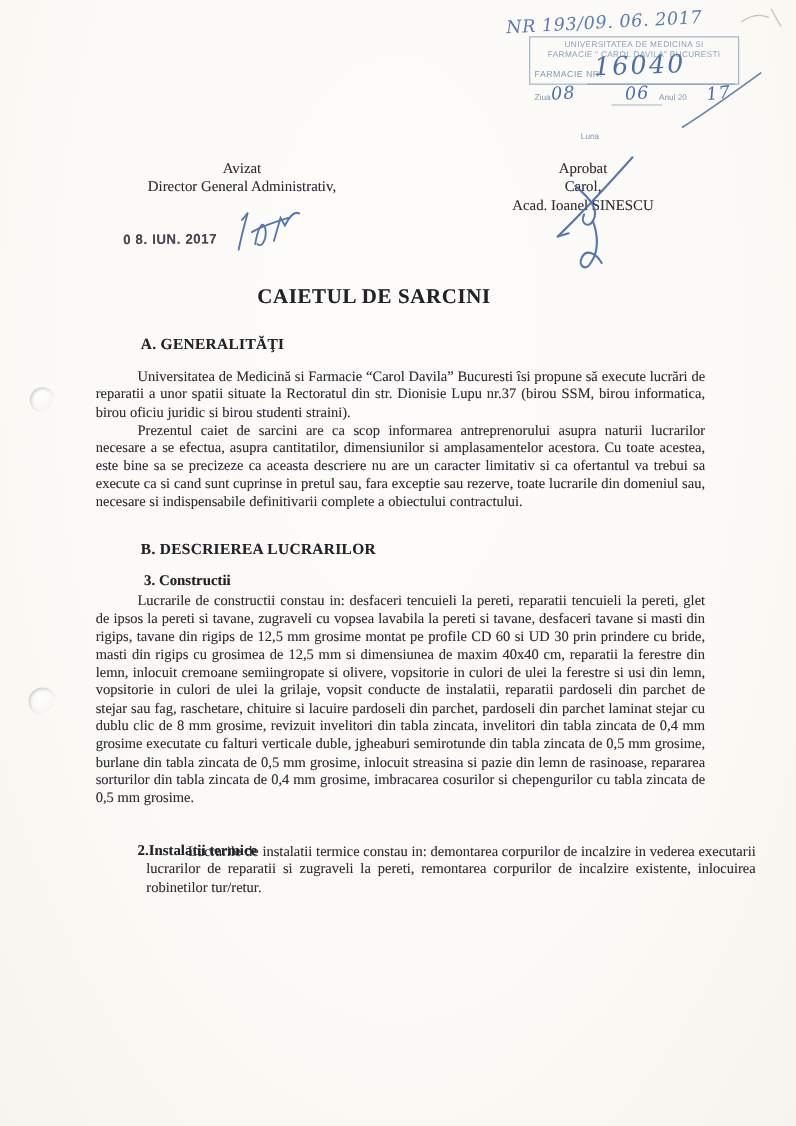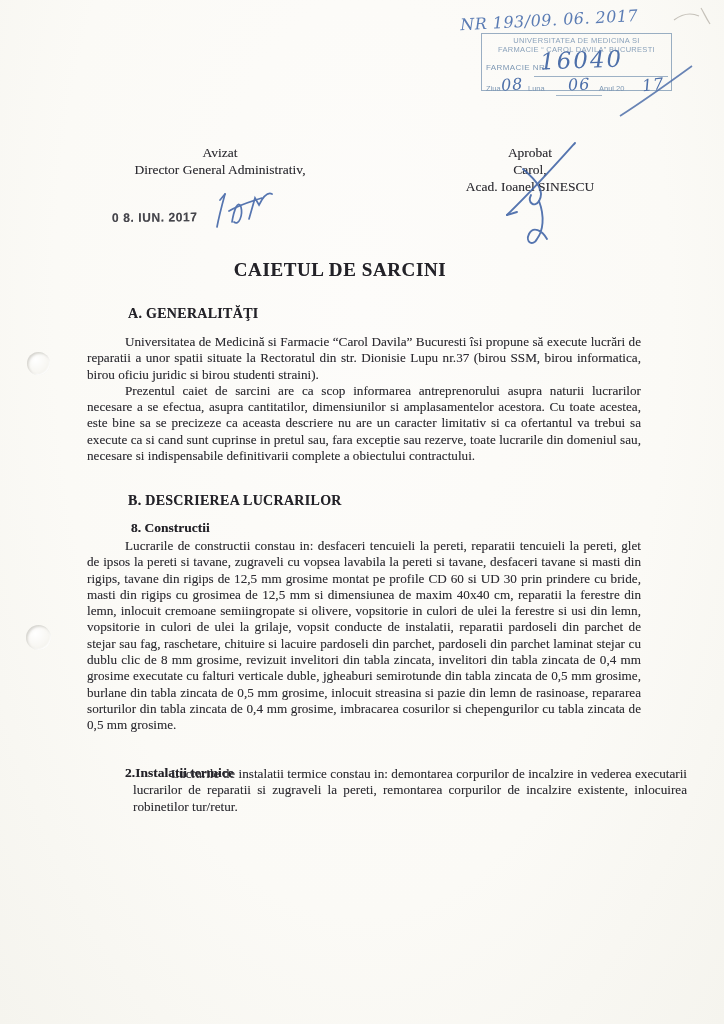--- a/index.html
+++ b/index.html
@@ -27,42 +27,42 @@
   
   .reg-number{
     left:460px;top:10px;width:200px;
     font-family:"DejaVu Serif",serif;font-style:italic;
     font-size:16px;letter-spacing:.5px;color:#5b7cb4;
     transform:rotate(-3deg);white-space:nowrap;
   }
 
   
   .stamp-box{
-    left:481px;top:33px;width:191px;height:58px;
+    left:481px;top:33px;width:191px;height:44px;
     border:1.6px solid rgba(126,152,180,.78);
     font-family:"Liberation Sans","DejaVu Sans",sans-serif;
     color:#7e98b4;box-sizing:border-box;padding-top:3px;
   }
   .stamp-org{font-size:7.5px;letter-spacing:.3px;text-align:center;line-height:8.5px;opacity:.9;}
   .stamp-entry-row{position:relative;height:24px;}
   .stamp-entry-label{position:absolute;left:4px;top:9px;font-size:8px;letter-spacing:.4px;}
   .stamp-entry-line{position:absolute;left:52px;right:3px;bottom:1px;border-bottom:1.4px solid rgba(126,152,180,.75);}
   .stamp-entry-value{
     position:absolute;left:58px;top:-7px;
     font-family:"DejaVu Serif",serif;font-style:italic;
     font-size:23px;letter-spacing:2px;color:#4d6fa9;transform:rotate(-2deg);
   }
   .stamp-date-row{position:relative;height:18px;font-size:7.5px;}
   .stamp-date-row .lbl{position:absolute;top:6px;}
   .stamp-date-row .hand{
     position:absolute;top:-3px;font-family:"DejaVu Serif",serif;font-style:italic;
     font-size:16px;color:#4d6fa9;letter-spacing:1px;
   }
   .lbl-ziua{left:4px;} .hand-ziua{left:19px;transform:rotate(-4deg);}
-  .lbl-luna{left:46px;} .hand-luna{left:86px;transform:rotate(-3deg);}
+  .lbl-luna{left:46px;margin-top:35px;} .hand-luna{left:86px;transform:rotate(-3deg);}
   .line-luna{position:absolute;left:74px;width:46px;bottom:0;border-bottom:1.2px solid rgba(126,152,180,.7);}
   .lbl-anul{left:117px;} .hand-anul{left:160px;font-size:18px;transform:rotate(-6deg);}
 
   
   .avizat-block{left:100px;top:144px;width:240px;text-align:center;font-size:13.5px;line-height:17px;
     text-shadow:0 0 .5px rgba(46,45,51,.35);}
   .aprobat-block{left:415px;top:144px;width:230px;text-align:center;font-size:13.5px;line-height:17px;
     text-shadow:0 0 .5px rgba(46,45,51,.35);}
 
   
@@ -167,21 +167,21 @@
   <div class="abs doc-title">CAIETUL DE SARCINI</div>
 
   <div class="abs heading heading-a">A.  GENERALITĂŢI</div>
   <div class="abs body-block body-a">
     <p>Universitatea de Medicină si Farmacie “Carol Davila” Bucuresti îsi propune să execute lucrări de reparatii a unor spatii situate la Rectoratul din str. Dionisie Lupu nr.37 (birou SSM, birou informatica, birou oficiu juridic si birou studenti straini).</p>
     <p>Prezentul caiet de sarcini are ca scop informarea antreprenorului asupra naturii lucrarilor necesare a se efectua, asupra cantitatilor, dimensiunilor si amplasamentelor acestora. Cu toate acestea, este bine sa se precizeze ca aceasta descriere nu are un caracter limitativ si ca ofertantul va trebui sa execute ca si cand sunt cuprinse in pretul sau, fara exceptie sau rezerve, toate lucrarile din domeniul sau, necesare si indispensabile definitivarii complete a obiectului contractului.</p>
   </div>
 
   <div class="abs heading heading-b">B.  DESCRIEREA LUCRARILOR</div>
 
-  <div class="abs heading sub-heading-1">8.  Constructii</div>
+  <div class="abs heading sub-heading-1">3.  Constructii</div>
   <div class="abs body-block body-b1">
     <p>Lucrarile de constructii constau in: desfaceri tencuieli la pereti, reparatii tencuieli la pereti, glet de ipsos la pereti si tavane, zugraveli cu vopsea lavabila la pereti si tavane, desfaceri tavane si masti din rigips, tavane din rigips de 12,5 mm grosime montat pe profile CD 60 si UD 30 prin prindere cu bride, masti din rigips cu grosimea de 12,5 mm si dimensiunea de maxim 40x40 cm, reparatii la ferestre din lemn, inlocuit cremoane semiingropate si olivere, vopsitorie in culori de ulei la ferestre si usi din lemn, vopsitorie in culori de ulei la grilaje, vopsit conducte de instalatii, reparatii pardoseli din parchet de stejar sau fag, raschetare, chituire si lacuire pardoseli din parchet, pardoseli din parchet laminat stejar cu dublu clic de 8 mm grosime, revizuit invelitori din tabla zincata, invelitori din tabla zincata de 0,4 mm grosime executate cu falturi verticale duble, jgheaburi semirotunde din tabla zincata de 0,5 mm grosime, burlane din tabla zincata de 0,5 mm grosime, inlocuit streasina si pazie din lemn de rasinoase, repararea sorturilor din tabla zincata de 0,4 mm grosime, imbracarea cosurilor si chepengurilor cu tabla zincata de 0,5 mm grosime.</p>
   </div>
 
   <div class="abs heading sub-heading-2">2.Instalatii termice</div>
   <div class="abs body-block body-b2">
     <p>Lucrarile de instalatii termice constau in: demontarea corpurilor de incalzire in vederea executarii lucrarilor de reparatii si zugraveli la pereti, remontarea corpurilor de incalzire existente, inlocuirea robinetilor tur/retur.</p>
   </div>
 
 </div>

